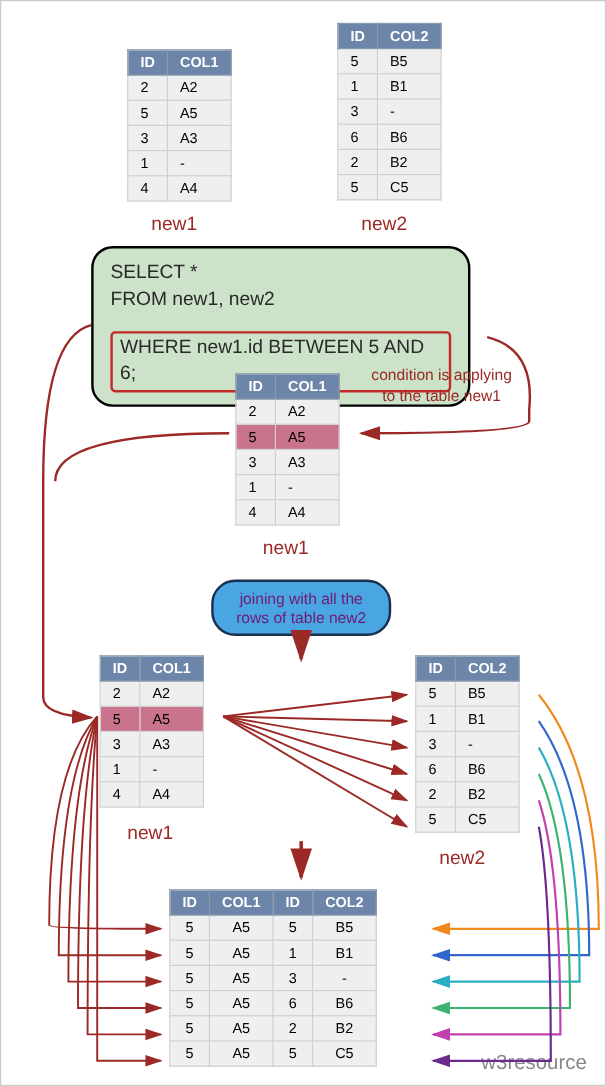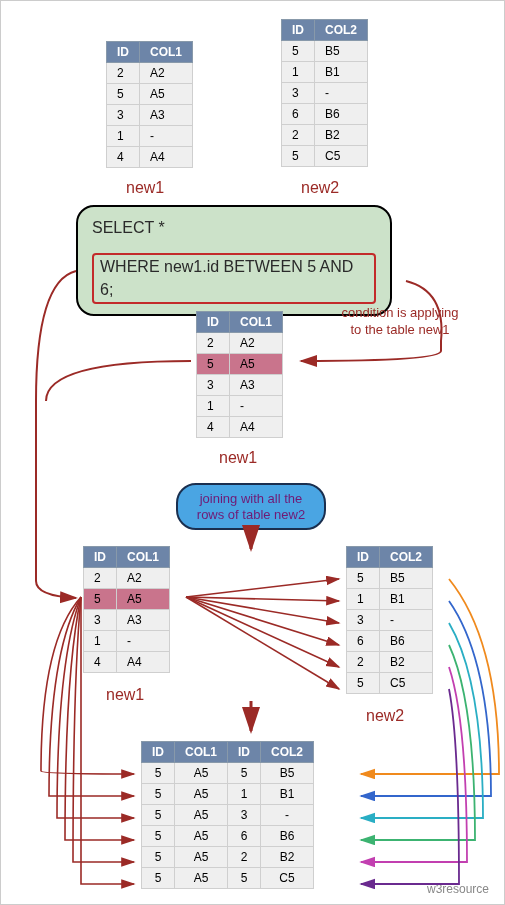--- a/index.html
+++ b/index.html
@@ -7,21 +7,21 @@
 .canvas{position:relative;width:505px;height:905px;border:1px solid #ccc;background:#fff}
 .tbl{position:absolute;border-collapse:collapse;border:1px solid #8899aa}
 .tbl th{background:#6d85a8;color:#fff;font-weight:bold;padding:3px 10px;border:1px solid #8899aa;font-size:12px;text-align:left}
 .tbl td{background:#efefef;padding:3px 10px;border:1px solid #cfcfcf;font-size:12px;text-align:left}
 .tbl tr.hl td{background:#c9748c}
 .cap{position:absolute;color:#9b2a26;font-size:16px;text-align:left}
 .sql{position:absolute;background:#cce2c9;border:2px solid #000;border-radius:18px;padding:10px 14px;color:#2a2a2a;font-size:16px;line-height:1.4}
 .sql .where{border:2px solid #c32a2a;border-radius:4px;display:inline-block;padding:1px 6px;margin-top:14px}
 .note{position:absolute;color:#9b2a26;font-size:13px;line-height:1.3;text-align:center}
 .badge{position:absolute;background:#4aa5e3;color:#701a75;border:2px solid #1a2f4f;border-radius:20px;padding:6px 10px;font-size:13px;text-align:center;line-height:1.2}
-.footer{position:absolute;color:#888;font-size:12px}
+.footer{position:absolute;color:#888;font-size:17px}
 svg.ovl{position:absolute;left:0;top:0;pointer-events:none}
 .tblwide td{text-align:center}
 </style>
 </head>
 <body>
 <div class="canvas">
 
 <table class="tbl" style="left:105px;top:40px">
 <tbody>
         <tr>
@@ -81,20 +81,21 @@
 <tr>
           <td>5</td>
           <td>C5</td>
         </tr>
 </tbody>
     </table>
 <div class="cap" style="left:300px;top:178px">new2</div>
 
 <div class="sql" style="left:75px;top:204px;width:316px">
   <div>SELECT *</div>
+  <div>FROM new1, new2</div>
   <span class="where">WHERE new1.id BETWEEN 5 AND 6;</span>
 </div>
 
 <table class="tbl" style="left:195px;top:310px">
 <tbody>
         <tr>
           <th>ID</th>
           <th>COL1</th>
         </tr>
 <tr>
@@ -114,21 +115,21 @@
           <td>-</td>
         </tr>
 <tr>
           <td>4</td>
           <td>A4</td>
         </tr>
 </tbody>
     </table>
 <div class="cap" style="left:218px;top:448px">new1</div>
 
-<div class="note" style="left:339px;top:304px;width:120px">condition is applying to the table new1</div>
+<div class="note" style="left:307px;top:304px;width:120px">condition is applying to the table new1</div>
 
 <div class="badge" style="left:175px;top:482px;width:150px">joining with all the rows of table new2</div>
 
 <table class="tbl" style="left:82px;top:545px">
 <tbody>
         <tr>
           <th>ID</th>
           <th>COL1</th>
         </tr>
 <tr>

